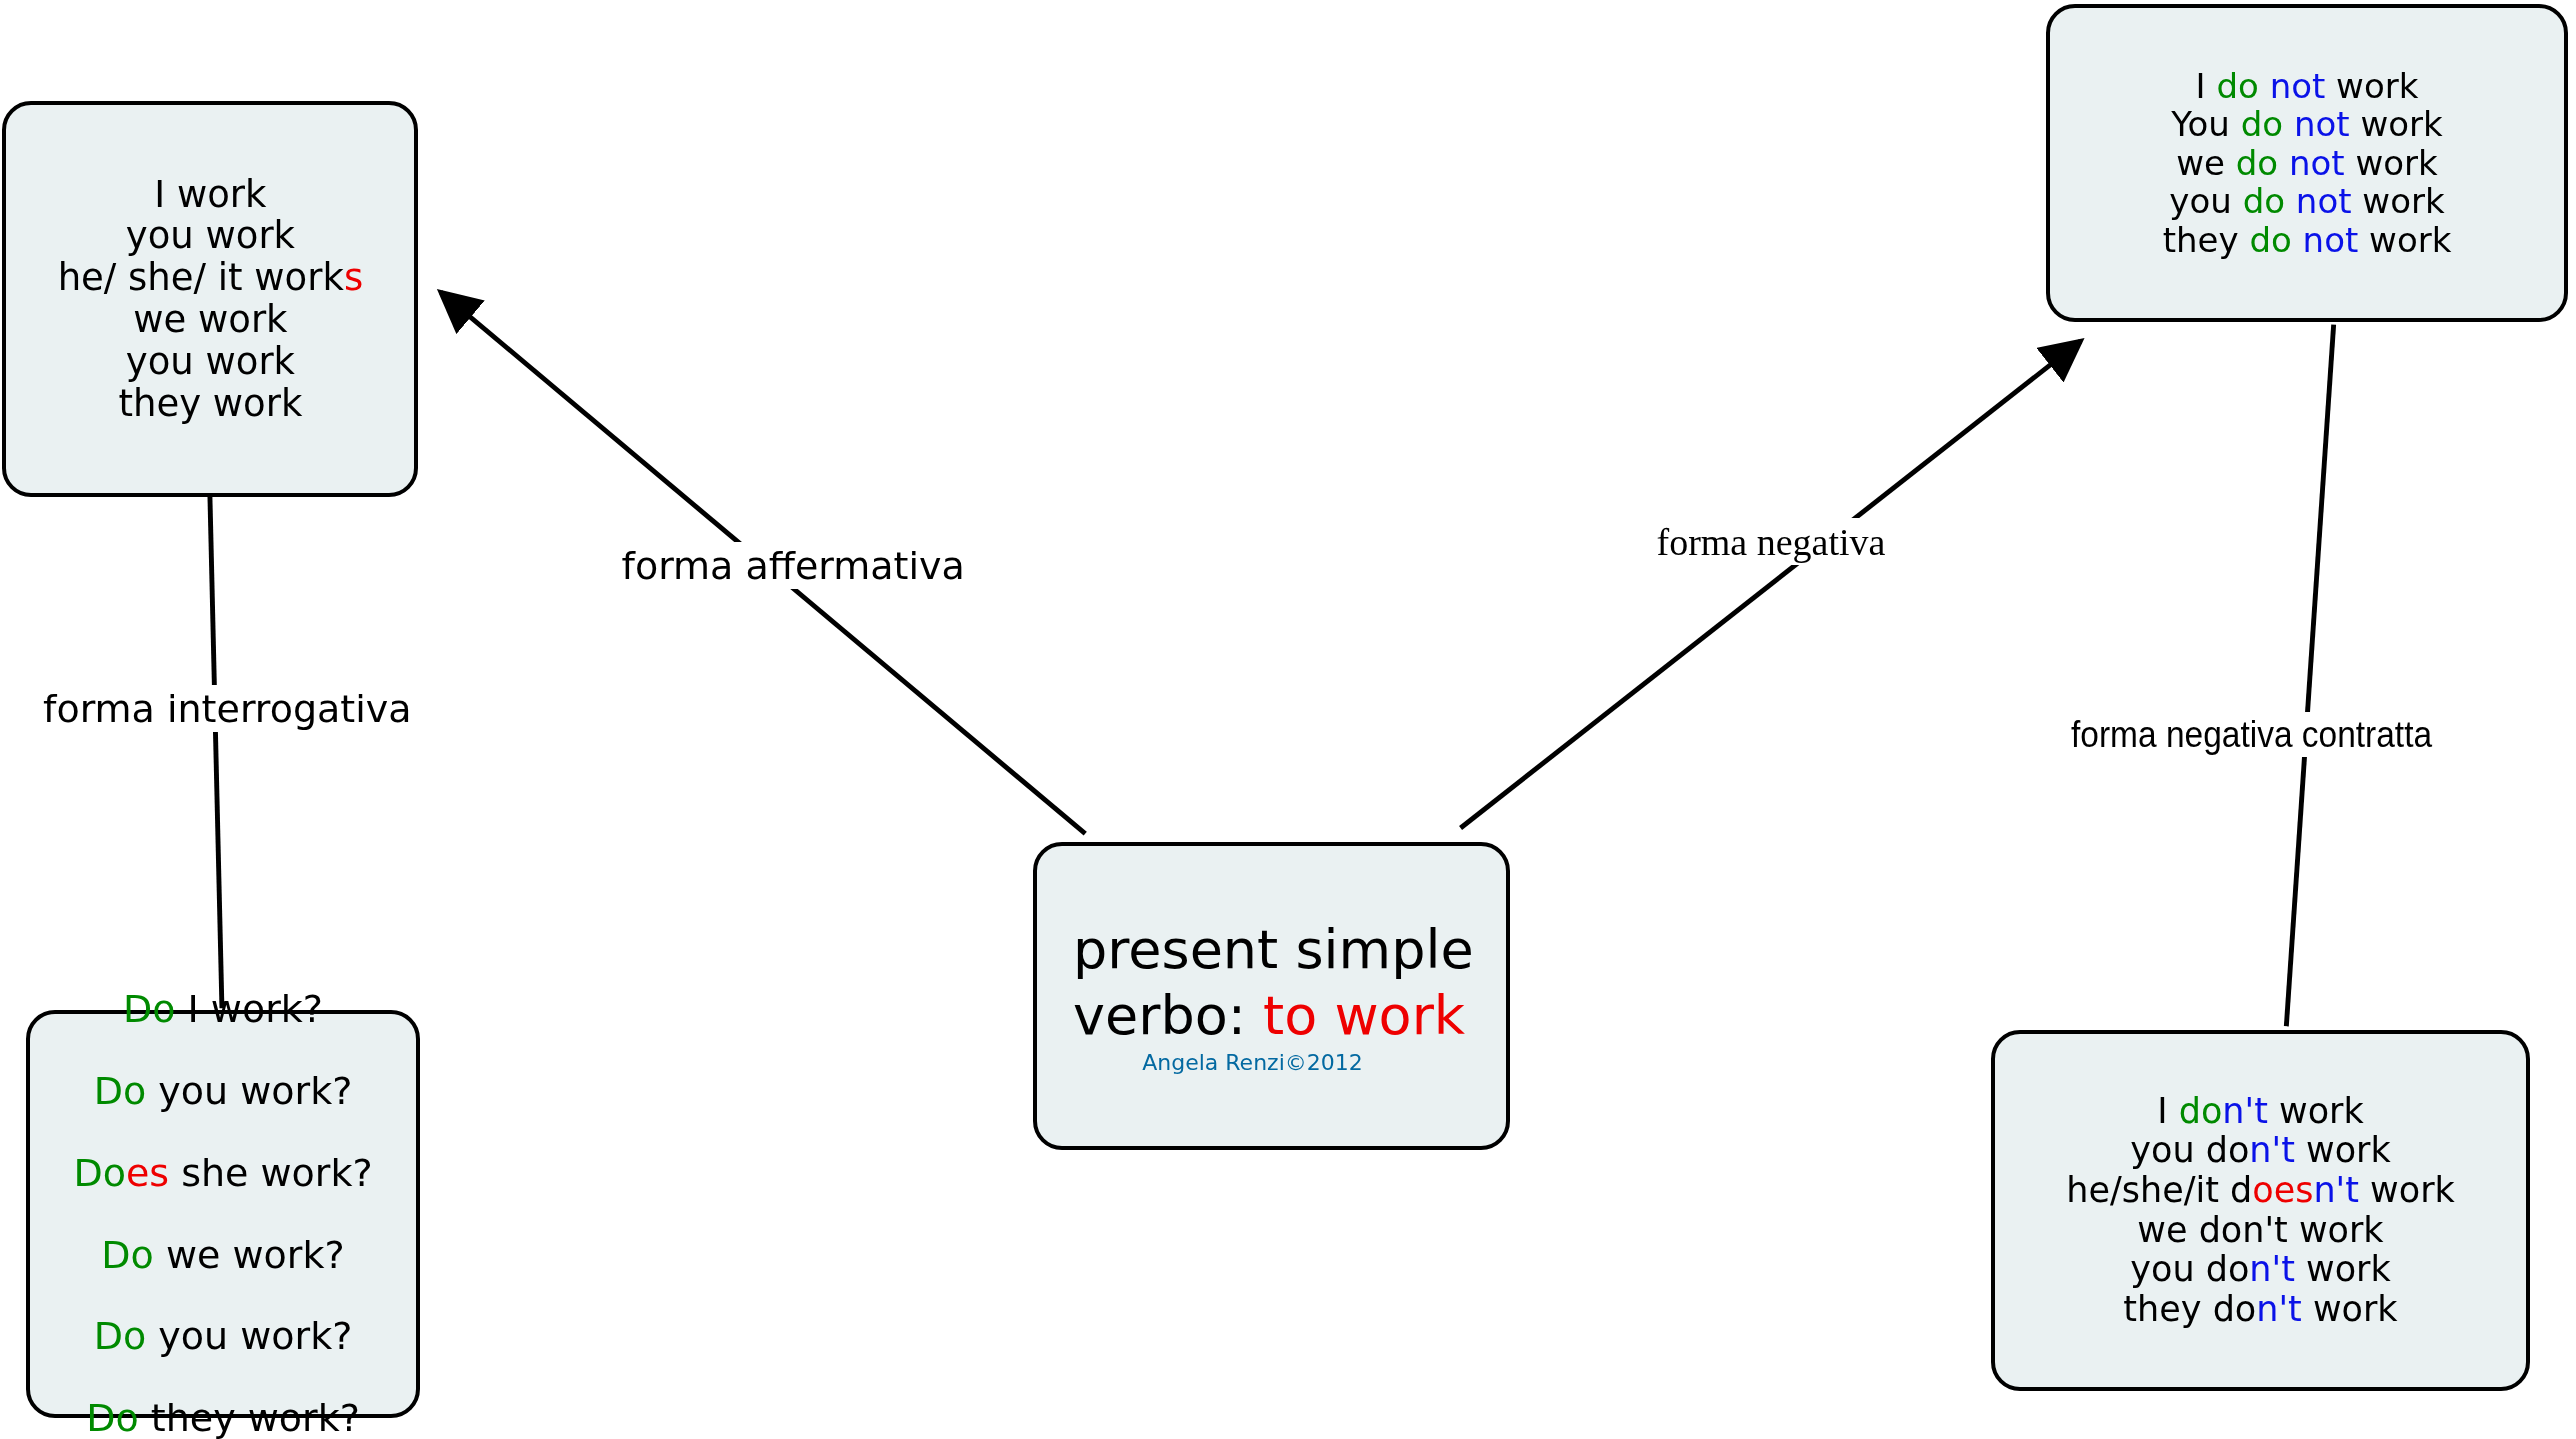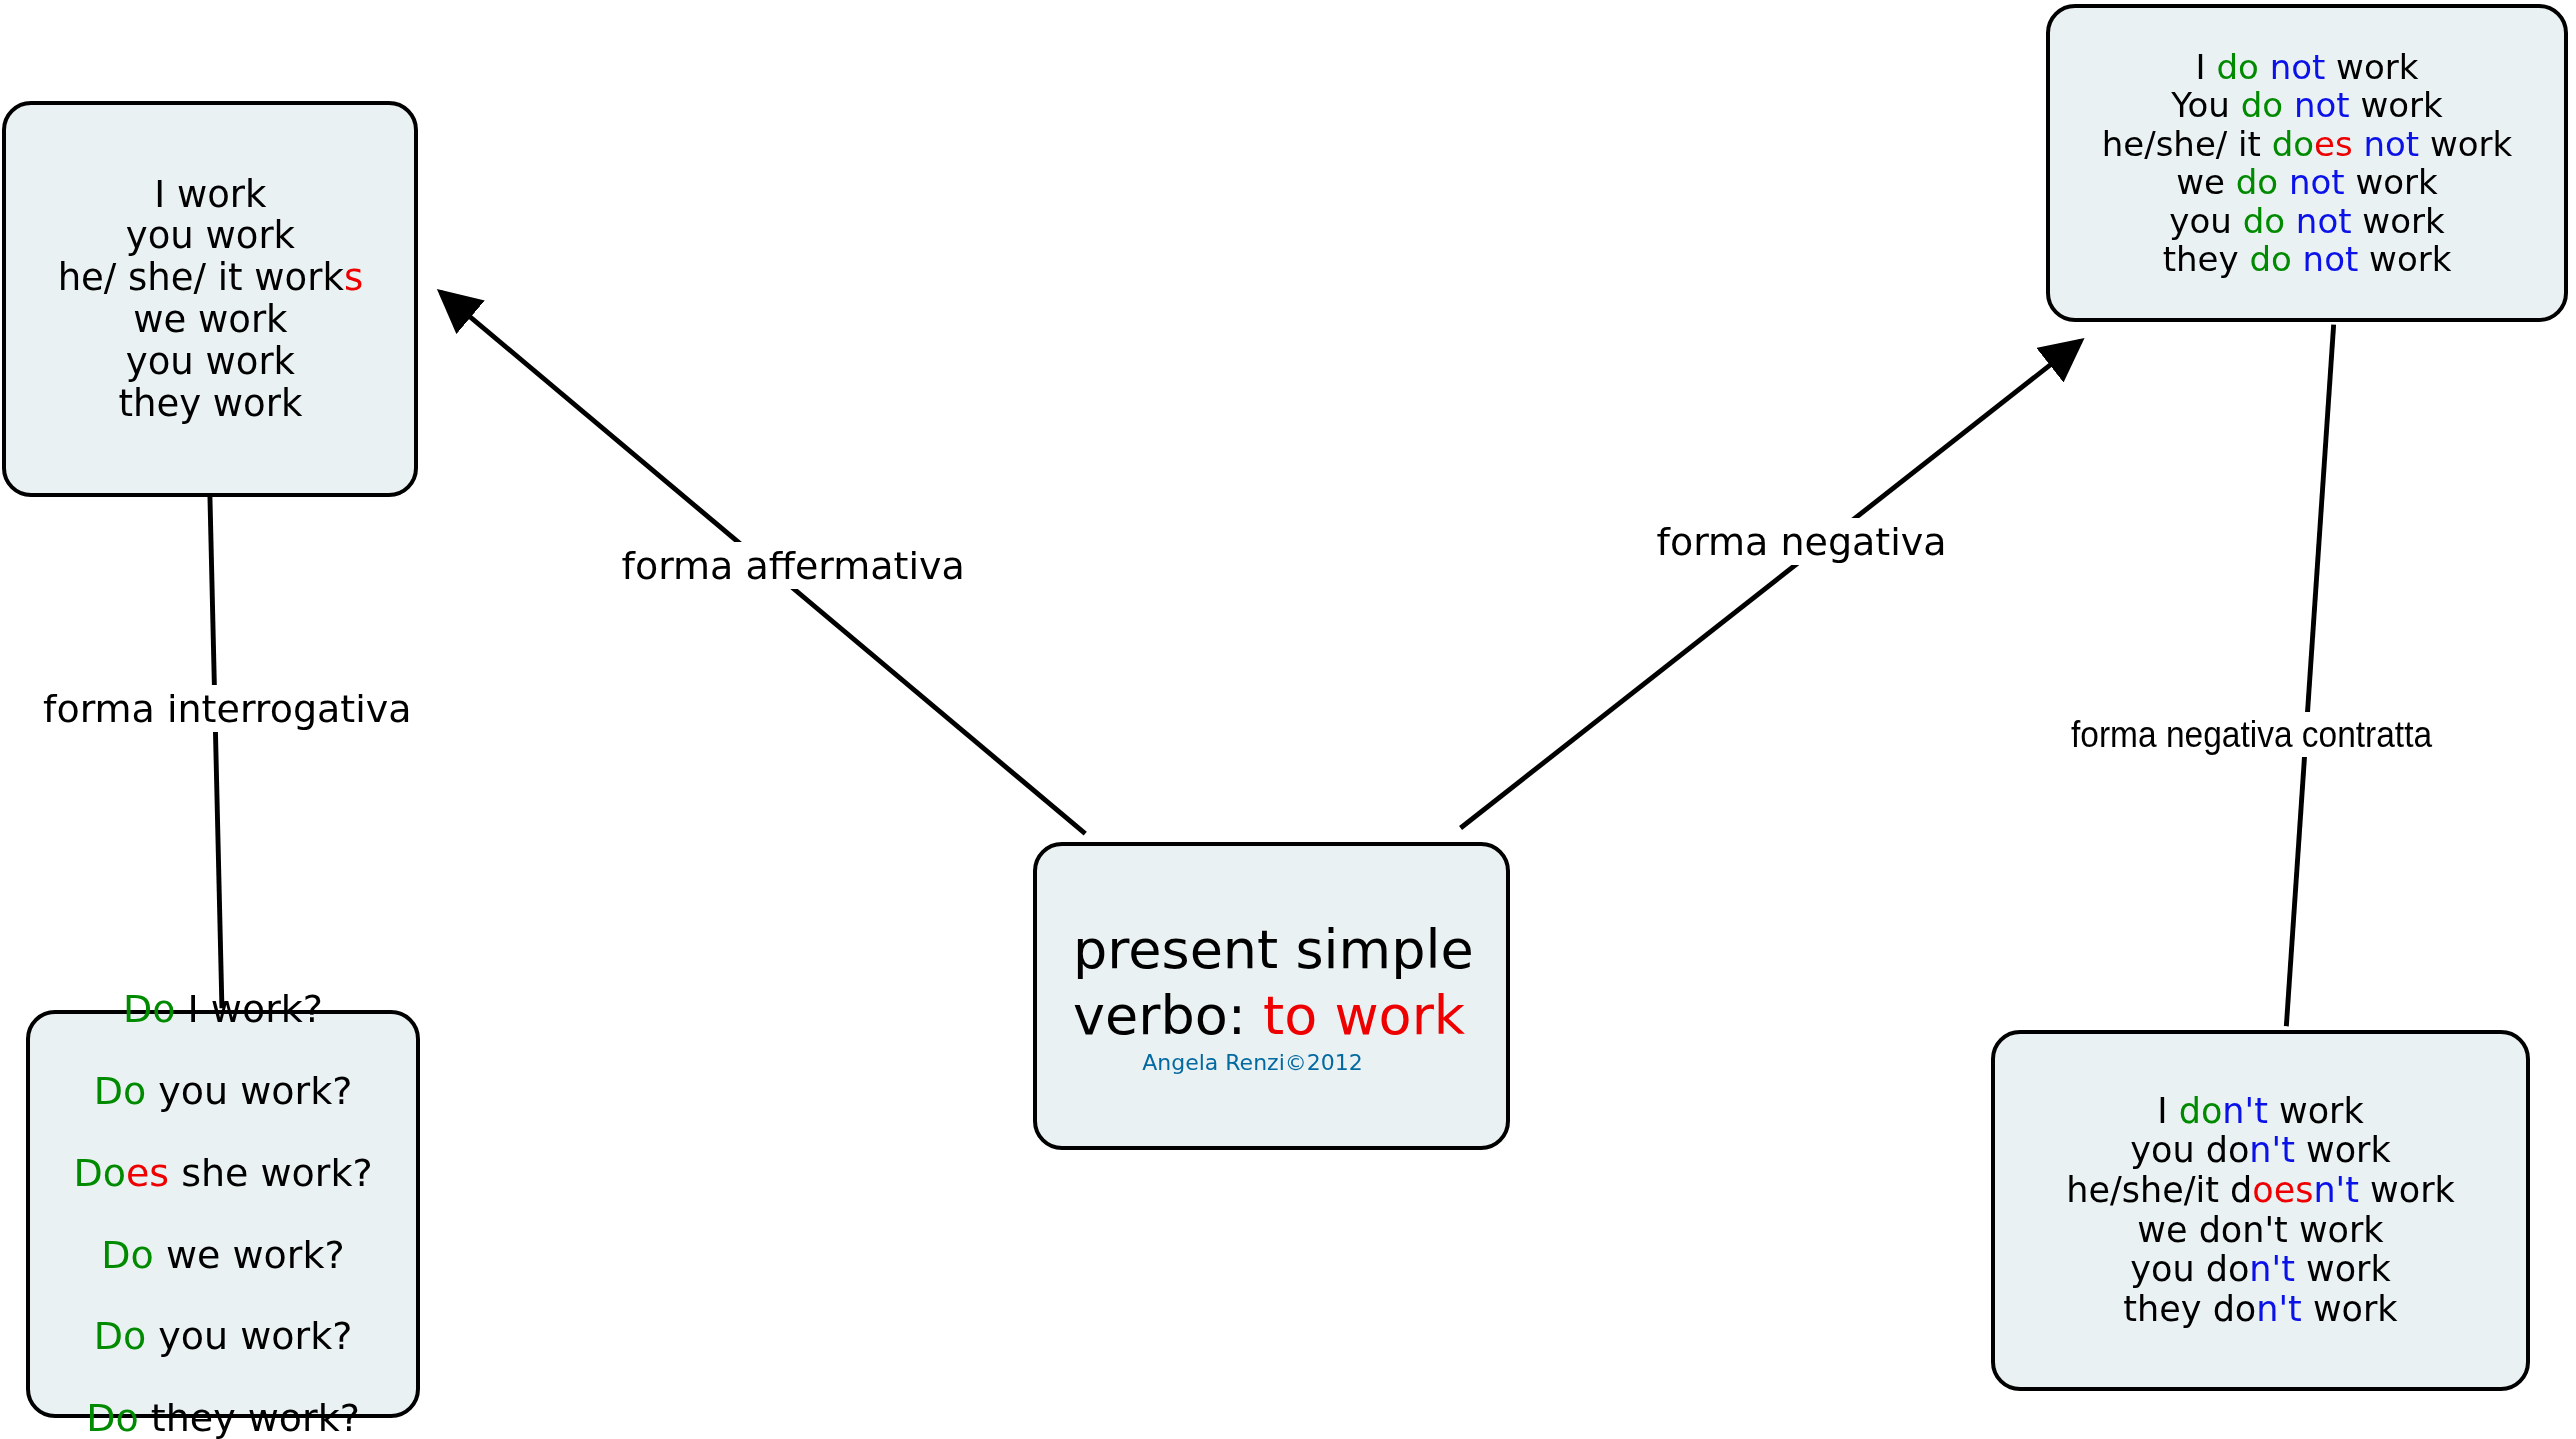--- a/index.html
+++ b/index.html
@@ -115,20 +115,21 @@
   }
   #label-affermativa {
     left: 615px;
     top: 542px;
     font-size: 38px;
   }
   #label-negativa {
     left: 1650px;
     top: 518px;
     font-size: 38px;
+    font-family: Liberation Serif, serif;
   }
   #label-interrogativa {
     left: 24.5px;
     top: 685px;
     font-size: 38px;
     margin-left: 12px;
   }
   #label-negativa-contratta {
     left: 2065px;
     top: 712px;
@@ -172,21 +173,20 @@
       <div class="line"><span class="plain">you work</span></div>
       <div class="line"><span class="plain">he/ she/ it work</span><span class="red">s</span></div>
       <div class="line"><span class="plain">we work</span></div>
       <div class="line"><span class="plain">you work</span></div>
       <div class="line"><span class="plain">they work</span></div>
     </div>
 
   <div class="node" id="node-negative">
       <div class="line"><span class="plain">I </span><span class="green">do</span><span class="plain"> </span><span class="blue">not</span><span class="plain"> work</span></div>
       <div class="line"><span class="plain">You </span><span class="green">do</span><span class="plain"> </span><span class="blue">not</span><span class="plain"> work</span></div>
-      <div class="line"><span class="plain">he/she/ it </span><span class="green">do</span><span class="red">es</span><span class="plain"> </span><span class="blue">not</span><span class="plain"> work</span></div>
       <div class="line"><span class="plain">we </span><span class="green">do</span><span class="plain"> </span><span class="blue">not</span><span class="plain"> work</span></div>
       <div class="line"><span class="plain">you </span><span class="green">do</span><span class="plain"> </span><span class="blue">not</span><span class="plain"> work</span></div>
       <div class="line"><span class="plain">they </span><span class="green">do</span><span class="plain"> </span><span class="blue">not</span><span class="plain"> work</span></div>
     </div>
 
   <div class="node" id="node-interrogative">
       <div class="line"><span class="green">Do</span><span class="plain"> I work?</span></div>
       <div class="line"><span class="green">Do</span><span class="plain"> you work?</span></div>
       <div class="line"><span class="green">Do</span><span class="red">es</span><span class="plain"> she work?</span></div>
       <div class="line"><span class="green">Do</span><span class="plain"> we work?</span></div>

